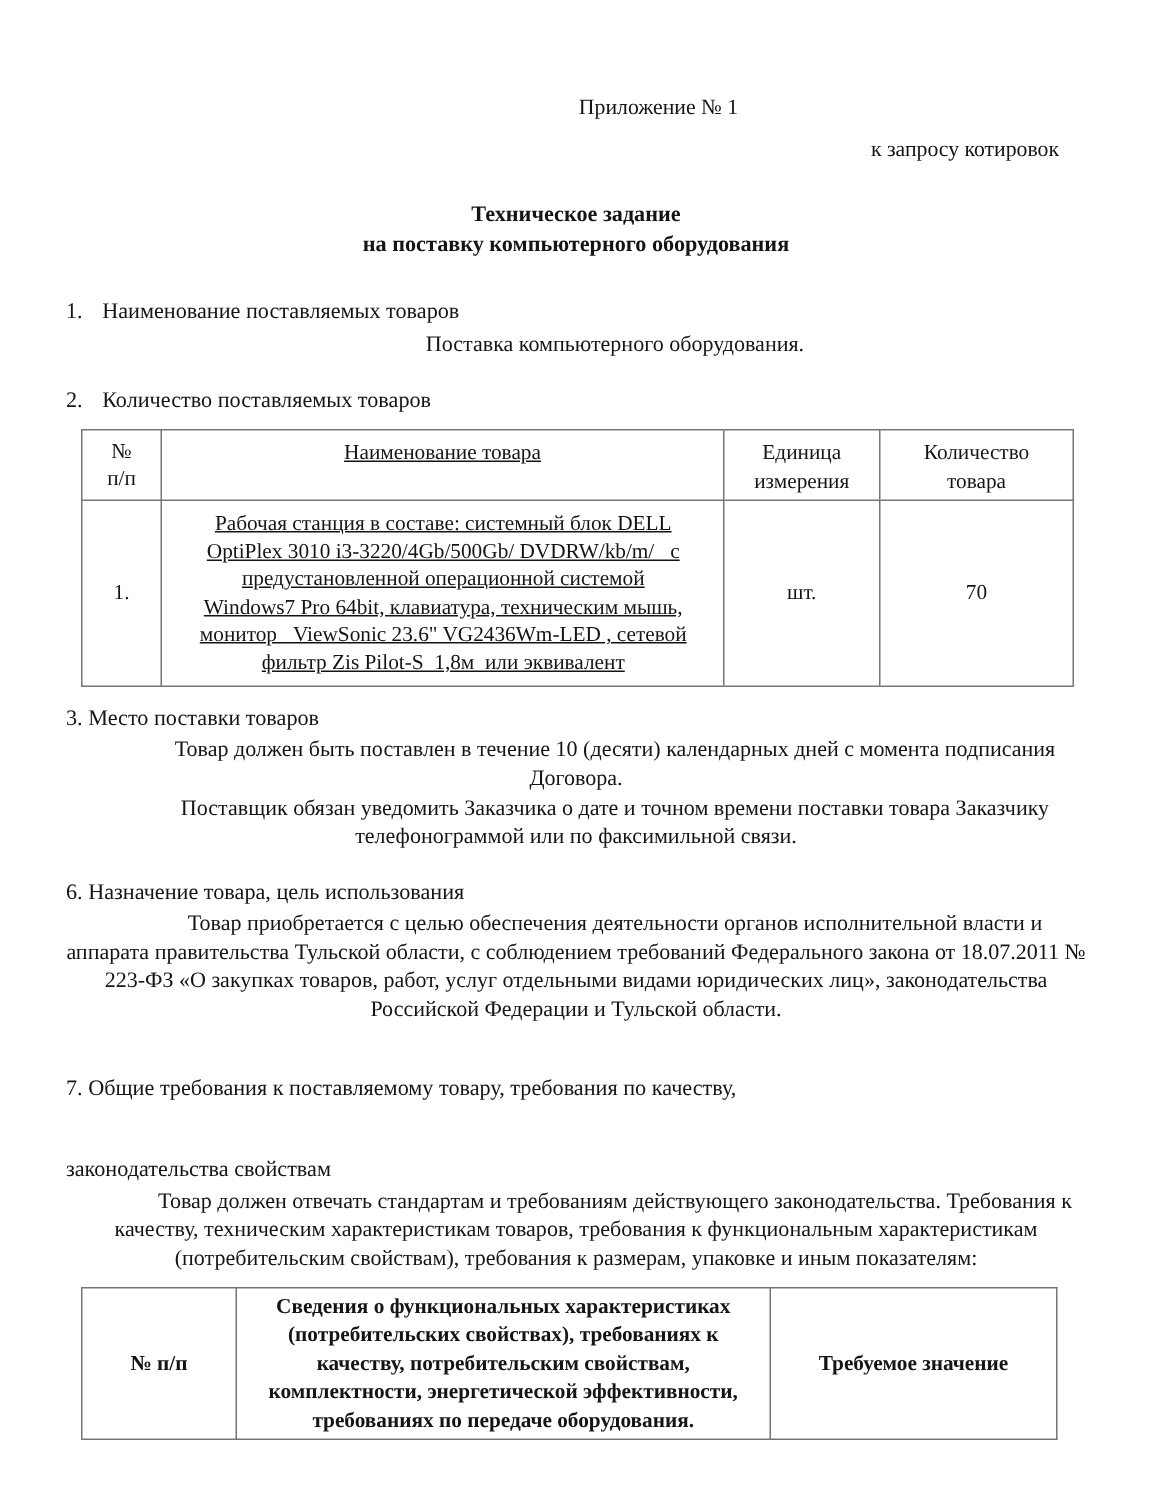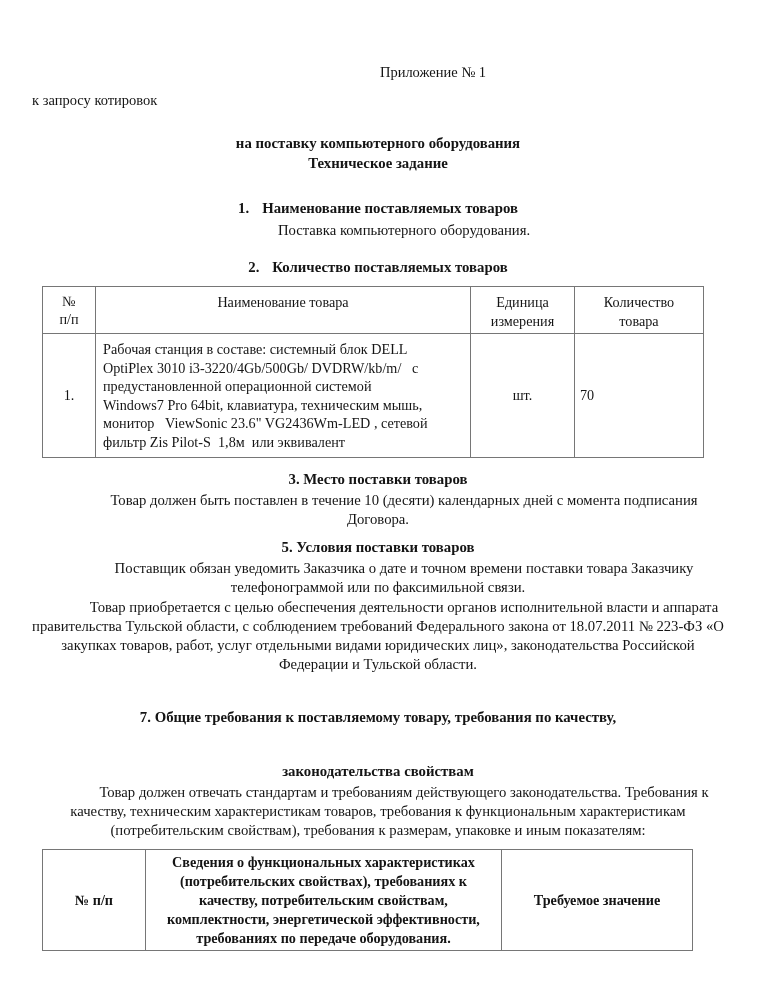--- a/index.html
+++ b/index.html
@@ -13,53 +13,52 @@
     height: 994px;
     font-family: "Liberation Serif", "DejaVu Serif", serif;
     color: #141414;
     -webkit-font-smoothing: antialiased;
   }
   .page {
     position: relative;
     width: 768px;
     height: 994px;
     box-sizing: border-box;
-    padding: 62px 44px 0 32px;
+    padding: 62px 44px 0 44px;
     background: #ffffff;
     overflow: hidden;
   }
 
   
   .hdr {
     font-size: 14.5px;
     line-height: 1.45;
   }
   .hdr-line-1 {
     text-align: center;
     padding-left: 110px;
   }
   .hdr-line-2 {
-    text-align: left;
+    text-align: right;
     padding-right: 18px;
     margin-top: 7px;
   }
 
   
   .doc-title {
     text-align: center;
     font-weight: bold;
     font-size: 14.8px;
     line-height: 1.38;
     margin-top: 22px;
   }
   .doc-title .t-line { display: block; }
 
   .sec-head {
-    text-align: center;
-    font-weight: bold;
+    font-weight: normal;
     font-size: 14.8px;
     line-height: 1.4;
   }
   .sec-head.sp-lg  { margin-top: 24px; }
   .sec-head.sp-md  { margin-top: 17px; }
   .sec-head.sp-sm  { margin-top: 11px; }
   .sec-head.sp-xs  { margin-top: 8px; }
   .sec-head .num-gap { padding-right: 13px; }
   .sec-head .h-line { display: block; margin-top: 33px; }
 
@@ -78,24 +77,25 @@
     border-collapse: collapse;
     table-layout: fixed;
     width: 617px;
     margin: 9px 0 0 10px;
     font-size: 14.2px;
   }
   table.doc-tbl td {
     border: 1px solid #767676;
     padding: 3px 5px;
     vertical-align: middle;
+    text-align: center;
   }
   
   .t-qty .c-no   { width: 42px;  text-align: center; }
-  .t-qty .c-name { width: 364px; }
+  .t-qty .c-name { width: 364px; text-decoration: underline; }
   .t-qty .c-unit { width: 93px;  text-align: center; margin-left: 44px; }
   .t-qty .c-cnt  { width: 118px; }
 
   .t-qty thead td, .t-qty .hd {
     text-align: center;
     vertical-align: top;
     padding-top: 6px;
   }
   .t-qty .hd-no {
     vertical-align: middle;
@@ -123,22 +123,22 @@
 <body>
 
 <div class="page">
 
   <div class="hdr">
     <div class="hdr-line-1">Приложение № 1</div>
     <div class="hdr-line-2">к запросу котировок</div>
   </div>
 
   <div class="doc-title">
+    <span class="t-line">Техническое задание</span>
     <span class="t-line">на поставку компьютерного оборудования</span>
-    <span class="t-line">Техническое задание</span>
   </div>
 
   <div class="sec-head sp-lg">
     <span class="num-gap">1.</span><span>Наименование поставляемых товаров</span>
   </div>
   <p class="body-txt">Поставка компьютерного оборудования.</p>
 
   <div class="sec-head sp-md">
     <span class="num-gap">2.</span><span>Количество поставляемых товаров</span>
   </div>
@@ -175,23 +175,23 @@
         <td class="c-unit">шт.</td>
         <td class="c-cnt">70</td>
       </tr>
     </tbody>
   </table>
 
   <div class="sec-head sp-sm">3. Место поставки товаров</div>
 
   <p class="body-txt tight">Товар должен быть поставлен в течение 10 (десяти) календарных дней с момента подписания Договора.</p>
 
-  <div class="sec-head sp-xs">5. Условия поставки товаров</div>
   <p class="body-txt tight">Поставщик обязан уведомить Заказчика о дате и точном времени поставки товара Заказчику телефонограммой или по факсимильной связи.</p>
 
+  <div class="sec-head sp-md">6. Назначение товара, цель использования</div>
   <p class="body-txt tight">Товар приобретается с целью обеспечения деятельности органов исполнительной власти и аппарата правительства Тульской области, с соблюдением требований Федерального закона от 18.07.2011 № 223-ФЗ «О закупках товаров, работ, услуг отдельными видами юридических лиц», законодательства Российской Федерации и Тульской области.</p>
 
   <div class="sec-head sp-md">
     <span class="h-line">7. Общие требования к поставляемому товару, требования по качеству,</span>
     <span class="h-line">законодательства свойствам</span>
   </div>
   <p class="body-txt tight">Товар должен отвечать стандартам и требованиям действующего законодательства. Требования к качеству, техническим характеристикам товаров, требования к функциональным характеристикам (потребительским свойствам), требования к размерам, упаковке и иным показателям:</p>
 
   <table class="doc-tbl t-req">
     <tbody>

